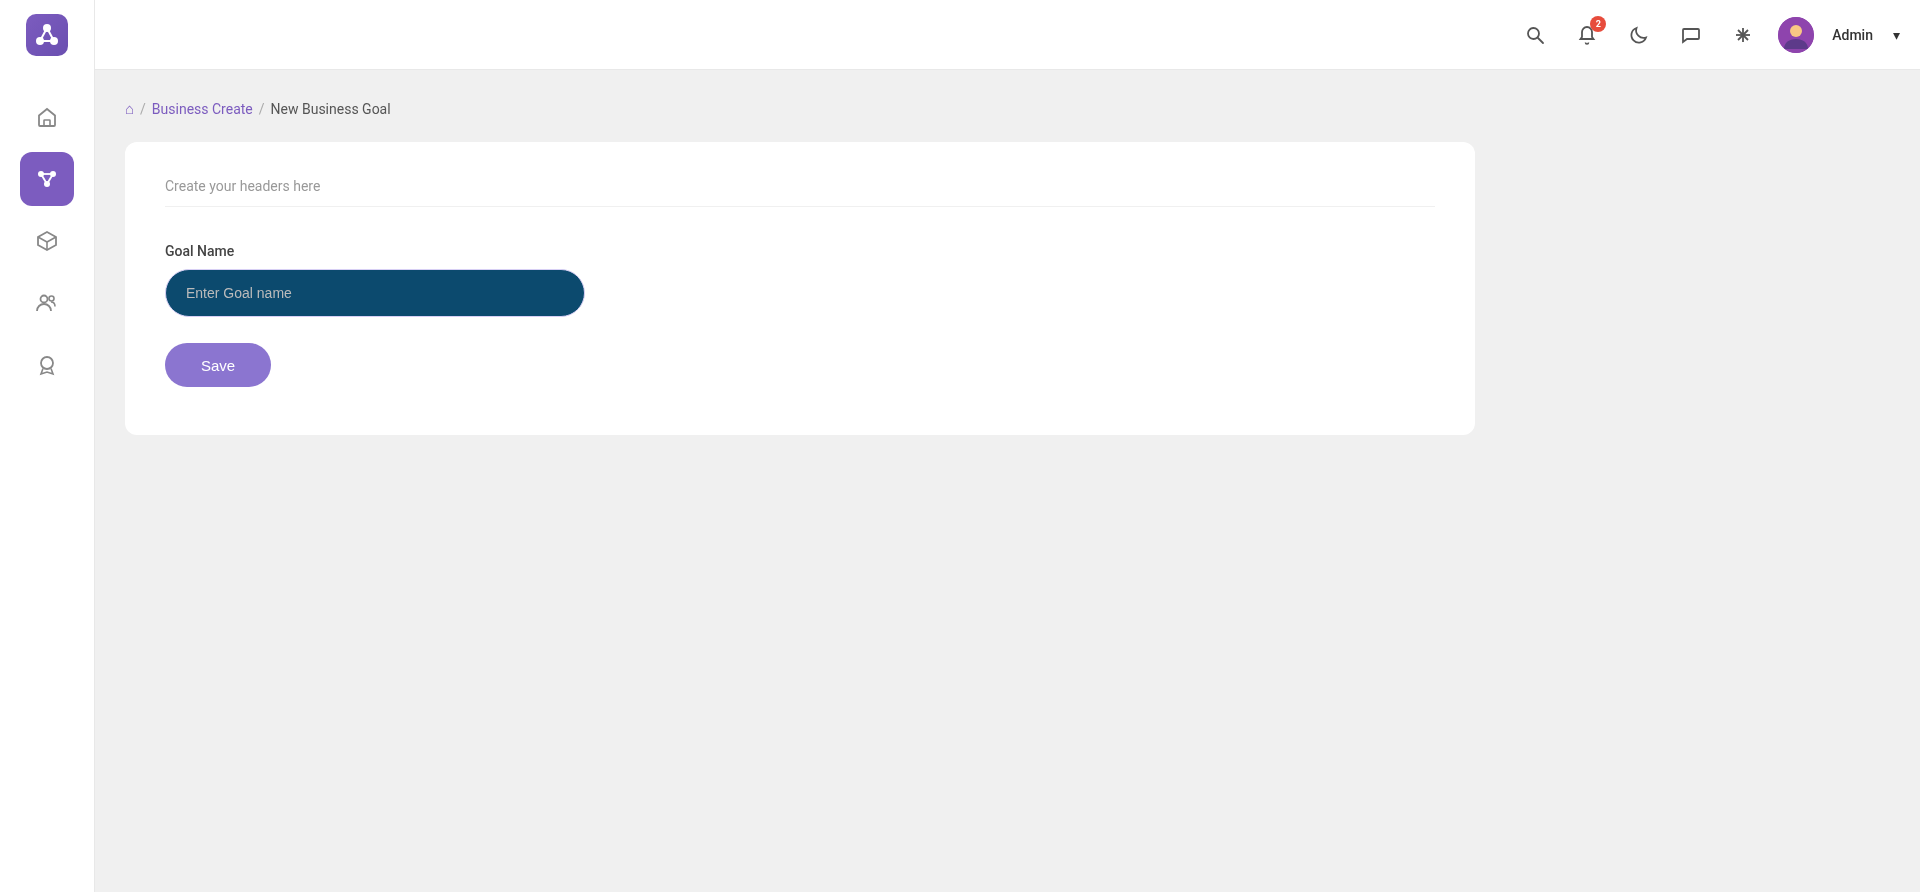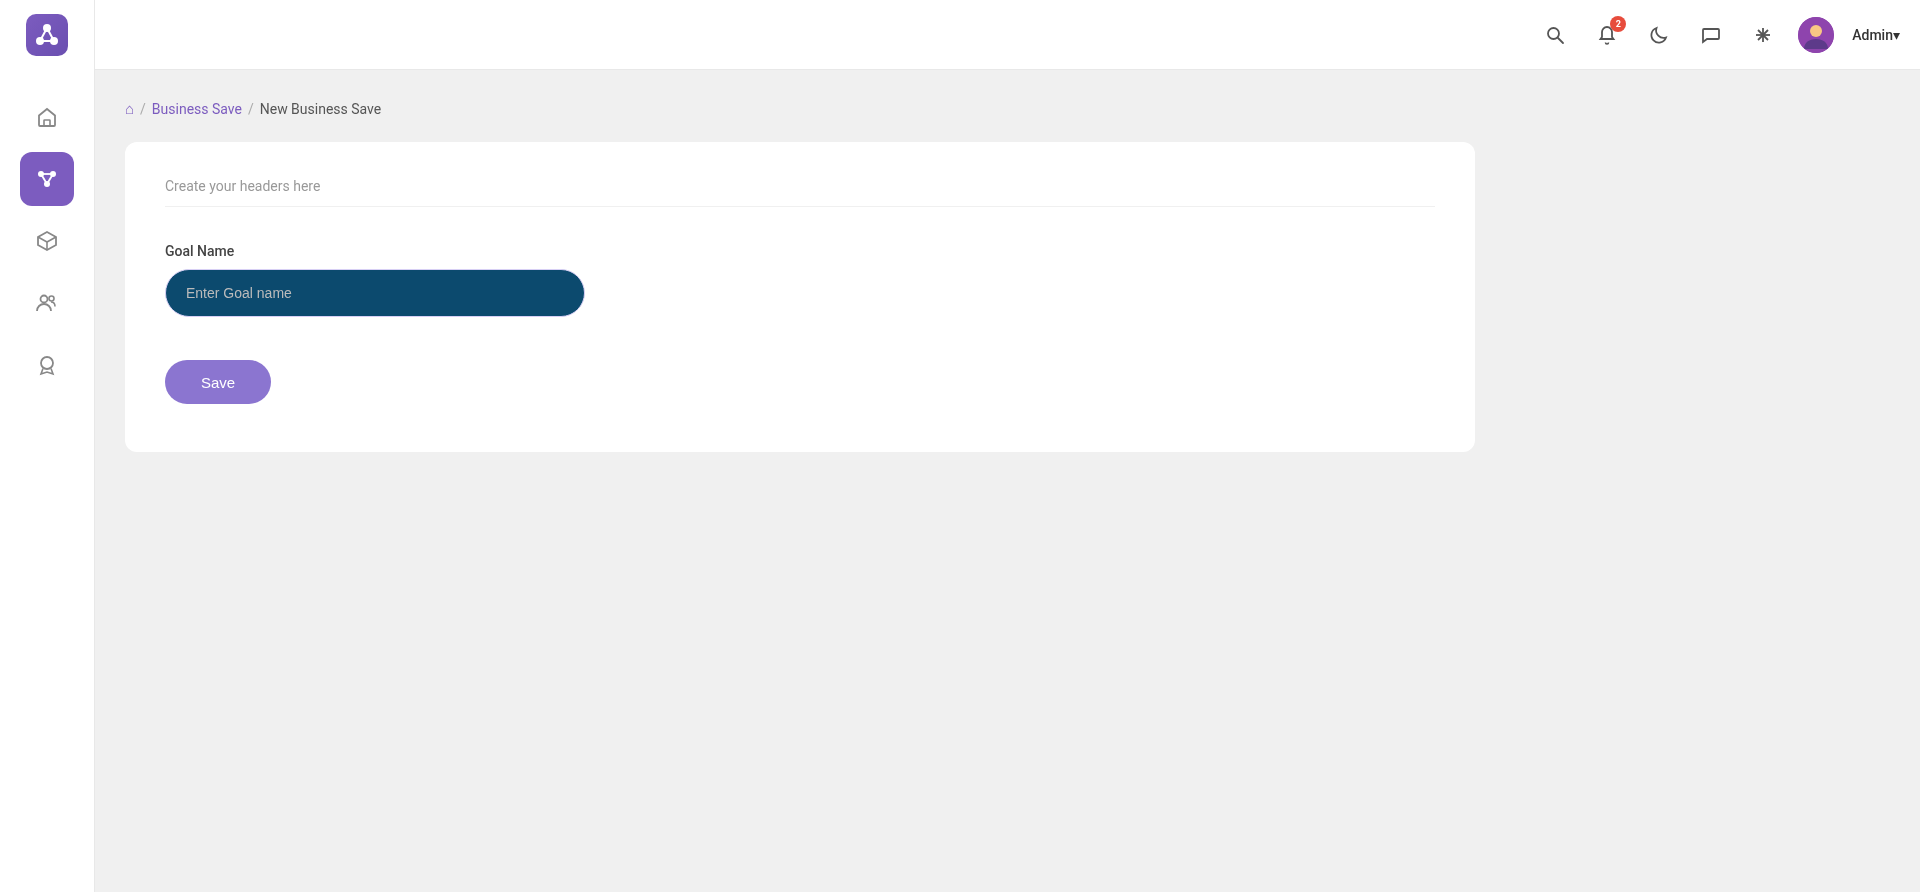--- a/index.html
+++ b/index.html
@@ -86,21 +86,21 @@
       align-items: center;
       justify-content: center;
     }
     .avatar svg { width: 36px; height: 36px; }
     .admin-label {
       font-size: 14px;
       color: #333;
       font-weight: 500;
       display: flex;
       align-items: center;
-      gap: 0;
+      gap: 20px;
       cursor: pointer;
     }
 
     
     .sidebar {
       position: fixed;
       top: 70px;
       left: 0;
       width: 95px;
       height: calc(892px - 70px);
@@ -239,21 +239,20 @@
       height: 44px;
       padding: 0 36px;
       background: #8b75d0;
       color: white;
       border: none;
       border-radius: 50px;
       font-size: 15px;
       font-weight: 500;
       cursor: pointer;
       transition: background 0.2s;
-      margin-top: 17px;
     }
   </style>
 </head>
 <body>
 
 <div class="topbar">
   <div class="topbar-left">
     <div class="logo-icon">
       <svg width="26" height="26" viewBox="0 0 26 26" fill="none">
         <circle cx="13" cy="6" r="4" fill="white"></circle>
@@ -350,23 +349,23 @@
       <path d="M7 14.5L5 20l6-2 6 2-2-5.5" stroke="#888" stroke-width="1.6" fill="none"></path>
     </svg>
   </div>
 </div>
 
 <div class="main">
 
   <div class="breadcrumb">
     <span class="home-icon">⌂</span>
     <span class="sep">/</span>
-    <a>Business Save</a>
+    <a>Business Create</a>
     <span class="sep">/</span>
-    <span class="current">New Business Save</span>
+    <span class="current">New Business Goal</span>
   </div>
 
   <div class="card">
     <div class="card-subtitle">Create your headers here</div>
     <div class="divider"></div>
 
     
     <div class="form-group">
       <label class="form-label">Goal Name</label>
       <input class="form-input" type="text" placeholder="Enter Goal name" style="">

